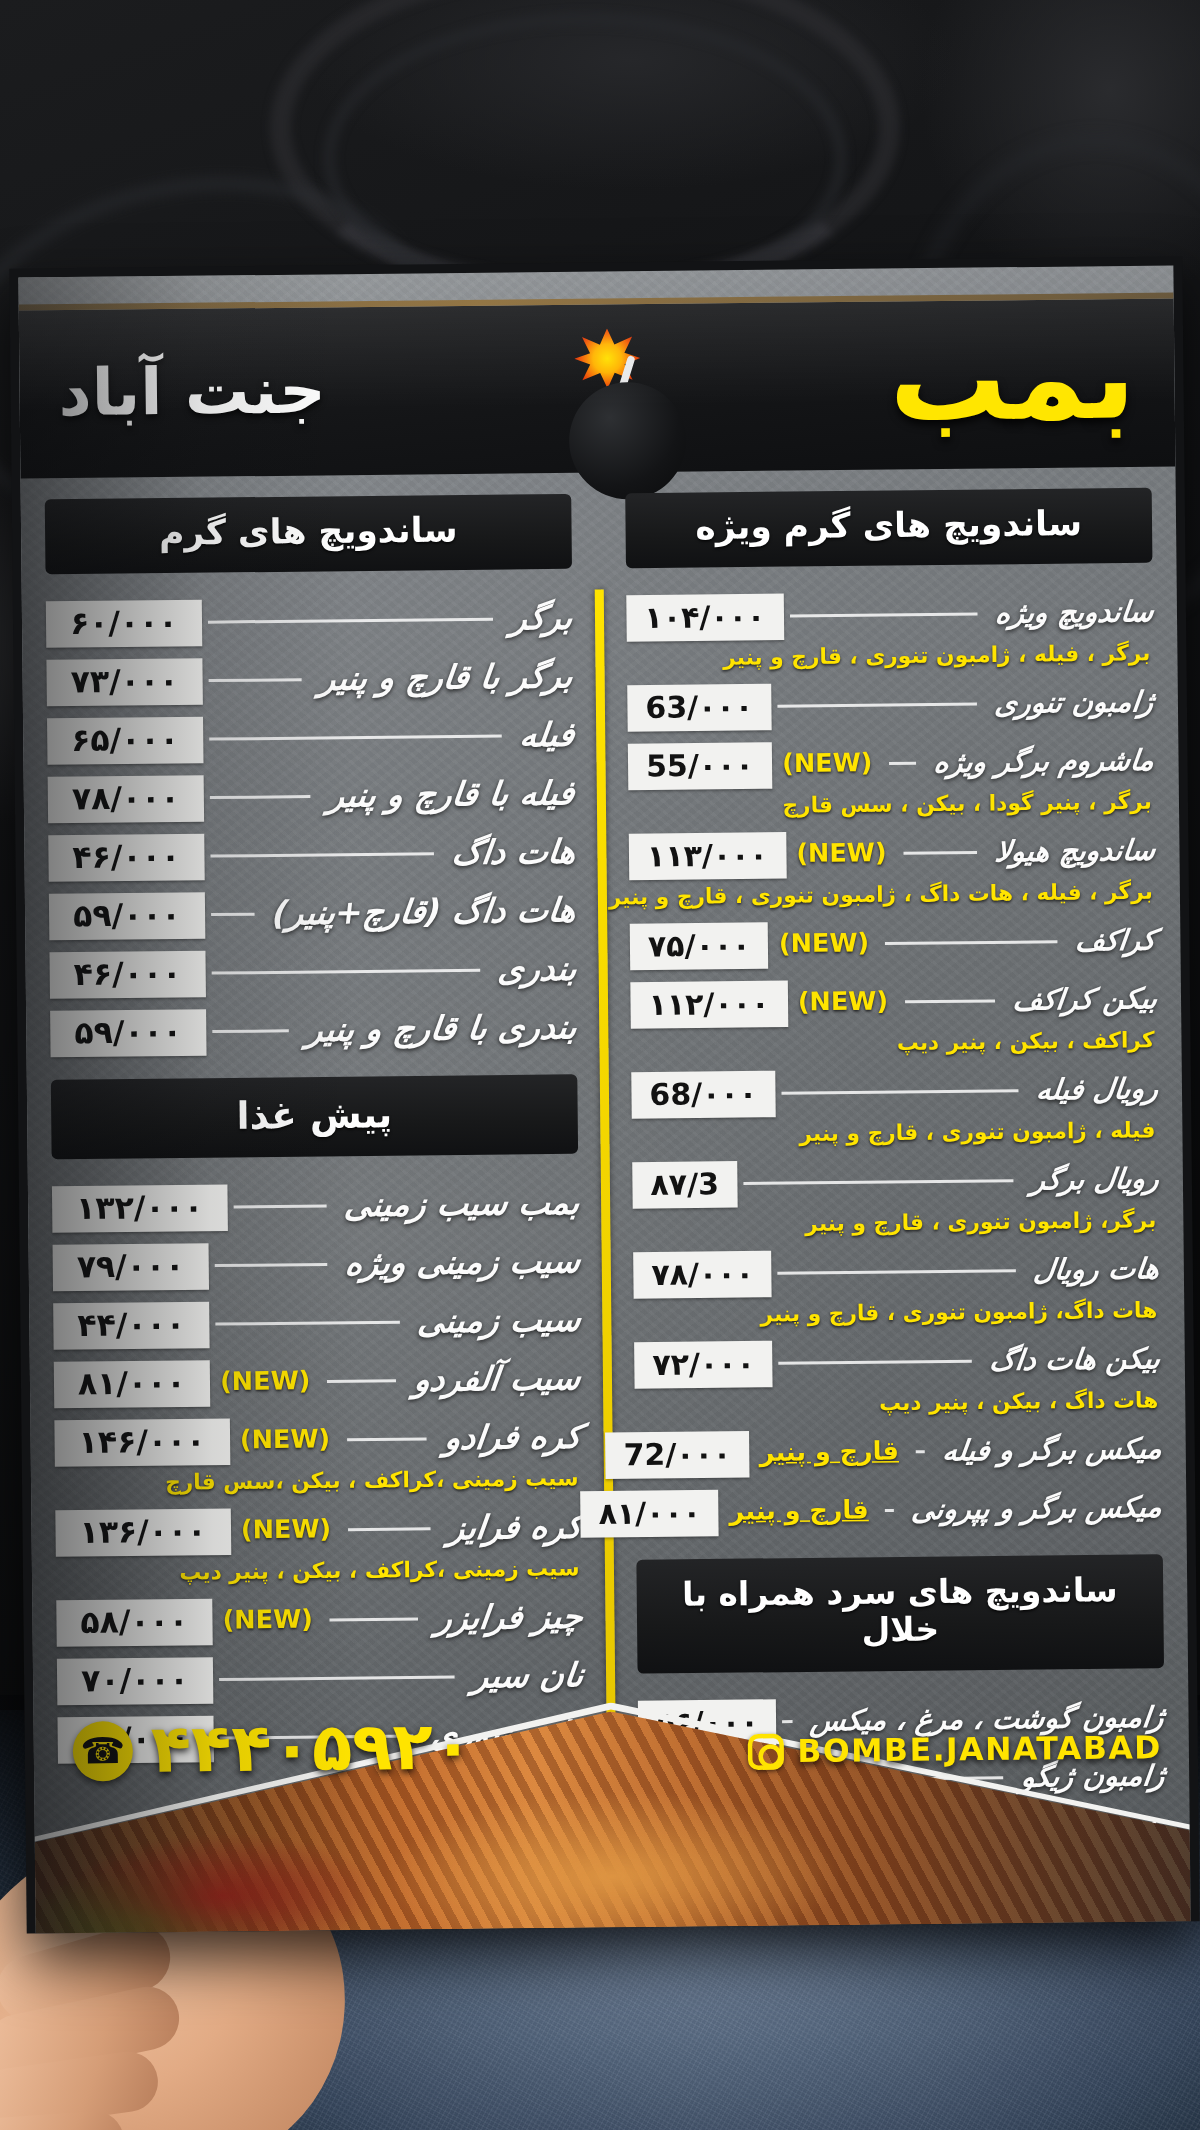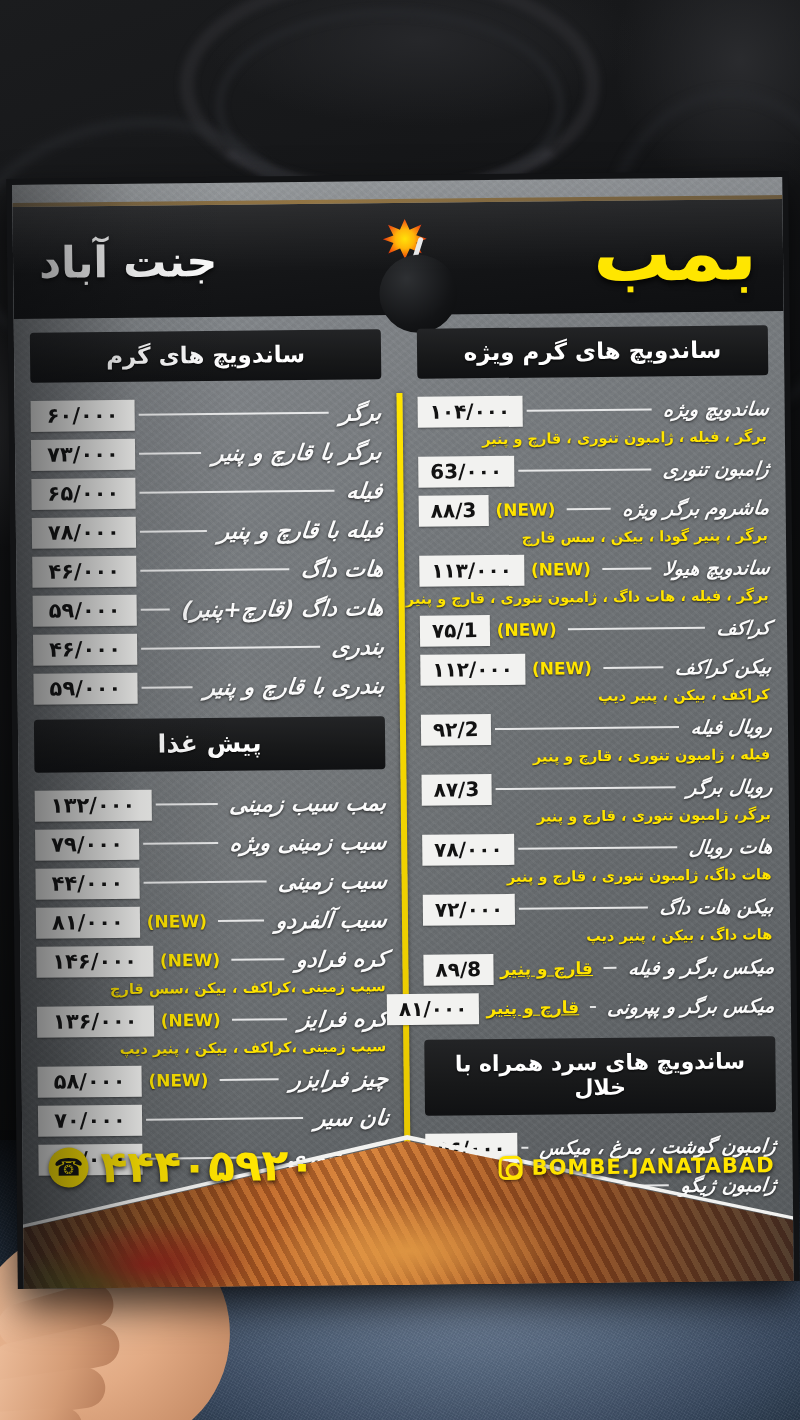--- a/index.html
+++ b/index.html
@@ -475,47 +475,47 @@
             <div class="desc">برگر ، فیله ، ژامبون تنوری ، قارچ و پنیر</div>
             <div class="row">
               <div class="itemName small">ژامبون تنوری</div>
               <div class="leader"></div>
               <div class="price narrow">63/۰۰۰</div>
             </div>
             <div class="row">
               <div class="itemName small">ماشروم برگر ویژه</div>
               <div class="leader"></div>
               <div class="newTag">(NEW)</div>
-              <div class="price narrow">۸۸/3</div>
+              <div class="price narrow">55/۰۰۰</div>
             </div>
             <div class="desc">برگر ، پنیر گودا ، بیکن ، سس قارچ</div>
             <div class="row">
               <div class="itemName small">ساندویچ هیولا</div>
               <div class="leader"></div>
               <div class="newTag">(NEW)</div>
               <div class="price narrow">۱۱۳/۰۰۰</div>
             </div>
             <div class="desc">برگر ، فیله ، هات داگ ، ژامبون تنوری ، قارچ و پنیر</div>
             <div class="row">
               <div class="itemName small">کراکف</div>
               <div class="leader"></div>
               <div class="newTag">(NEW)</div>
-              <div class="price narrow">۷۵/1</div>
+              <div class="price narrow">۷۵/۰۰۰</div>
             </div>
             <div class="row">
               <div class="itemName small">بیکن کراکف</div>
               <div class="leader"></div>
               <div class="newTag">(NEW)</div>
               <div class="price narrow">۱۱۲/۰۰۰</div>
             </div>
             <div class="desc">کراکف ، بیکن ، پنیر دیپ</div>
             <div class="row">
               <div class="itemName small">رویال فیله</div>
               <div class="leader"></div>
-              <div class="price narrow">۹۲/2</div>
+              <div class="price narrow">68/۰۰۰</div>
             </div>
             <div class="desc">فیله ، ژامبون تنوری ، قارچ و پنیر</div>
             <div class="row">
               <div class="itemName small">رویال برگر</div>
               <div class="leader"></div>
               <div class="price narrow">۸۷/3</div>
             </div>
             <div class="desc">برگر، ژامبون تنوری ، قارچ و پنیر</div>
             <div class="row">
               <div class="itemName small">هات رویال</div>
@@ -526,21 +526,21 @@
             <div class="row">
               <div class="itemName small">بیکن هات داگ</div>
               <div class="leader"></div>
               <div class="price narrow">۷۲/۰۰۰</div>
             </div>
             <div class="desc">هات داگ ، بیکن ، پنیر دیپ</div>
             <div class="row">
               <div class="itemName small">میکس برگر و فیله</div>
               <div class="leader"></div>
               <div class="newTag" style="color: rgb(255, 228, 0); text-decoration: underline;">قارچ و پنیر</div>
-              <div class="price narrow">۸۹/8</div>
+              <div class="price narrow">72/۰۰۰</div>
             </div>
             <div class="row">
               <div class="itemName small">میکس برگر و پپرونی</div>
               <div class="leader"></div>
               <div class="newTag" style="color: rgb(255, 228, 0); text-decoration: underline;">قارچ و پنیر</div>
               <div class="price narrow">۸۱/۰۰۰</div>
             </div>
           </div>
 
       <div class="rowSpacer"></div>

